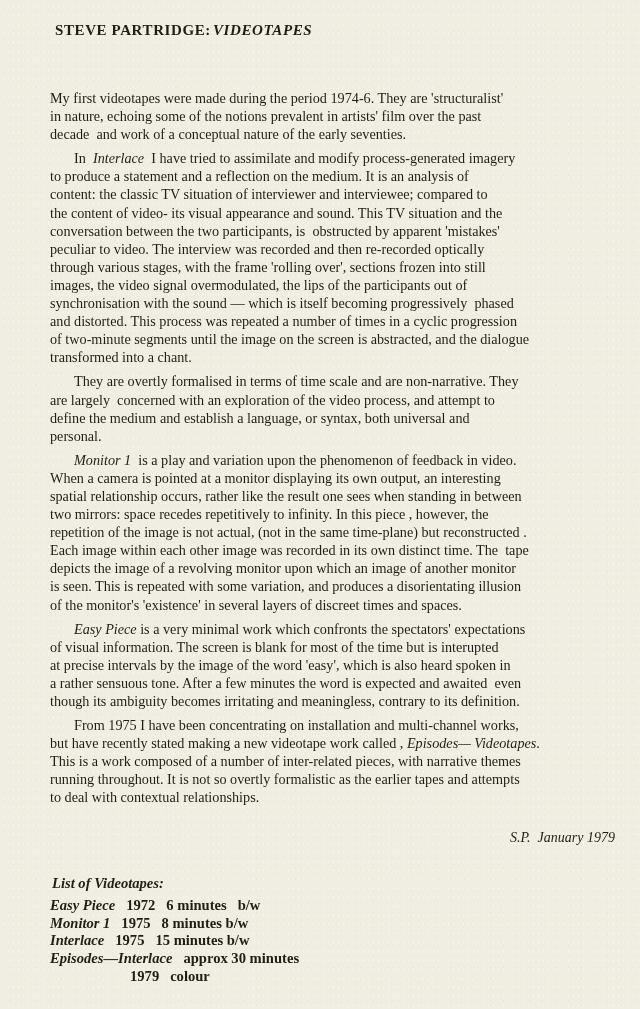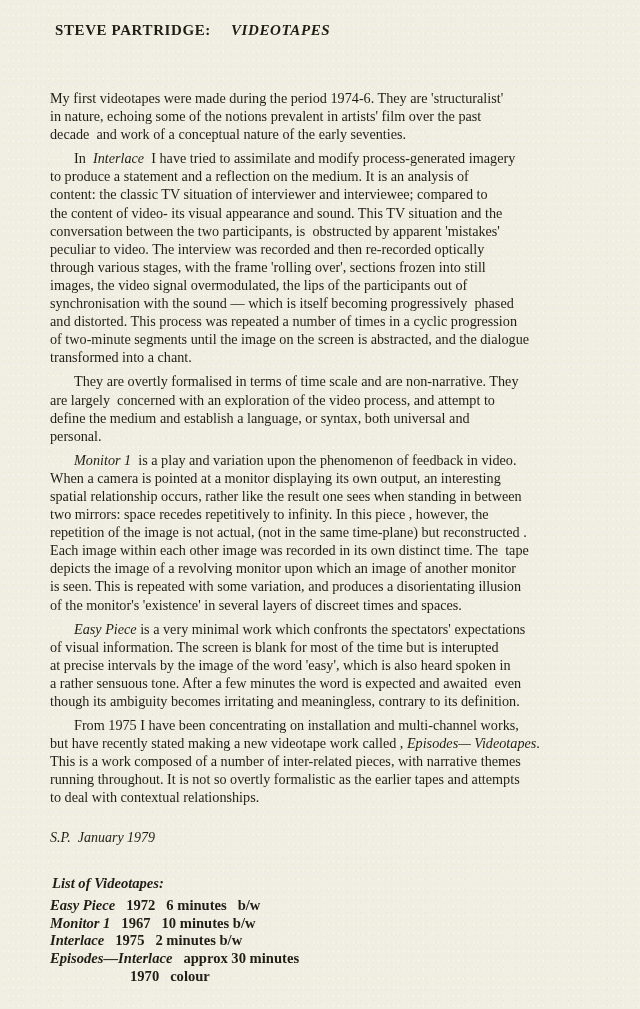--- a/index.html
+++ b/index.html
@@ -28,37 +28,38 @@
     height: 1009px;
     padding: 22px 30px 0 50px;
   }
   .doc-title {
     margin: 0 0 50px 5px;
     font-size: 15px;
     font-weight: bold;
     letter-spacing: 0.6px;
     white-space: pre-wrap;
   }
-  .doc-title .work { font-style: italic; margin-left: 20px; }
+  .doc-title .work { font-style: italic; margin-left: 2px; }
   .content {
     width: 565px;
     font-size: 14.2px;
     line-height: 18.1px;
   }
   .para {
     margin: 3px 0 6px 0;
     white-space: pre-wrap;
   }
   .para.indent { text-indent: 24px; }
   .it { font-style: italic; }
   .signature {
     margin: 22px 0 0 0;
     font-style: italic;
     font-size: 14px;
     white-space: pre-wrap;
+    text-align: right;
   }
   .tape-list {
     margin-top: 28px;
     font-size: 14.6px;
     line-height: 17.6px;
     font-weight: bold;
   }
   .tape-list-header {
     font-style: italic;
     margin: 0 0 5px 2px;
@@ -118,20 +119,20 @@
 but have recently stated making a new videotape work called , </span><span class="it">Episodes— Videotapes</span><span>.
 This is a work composed of a number of inter-related pieces, with narrative themes
 running throughout. It is not so overtly formalistic as the earlier tapes and attempts
 to deal with contextual relationships.</span></p>
 
     <p class="signature">S.P.  January 1979</p>
 
     <div class="tape-list">
       <p class="tape-list-header">List of Videotapes:</p>
       <div class="tape-row"><span class="title">Easy Piece</span><span>   1972   6 minutes   b/w</span></div>
-      <div class="tape-row"><span class="title">Monitor 1</span><span>   1967   10 minutes b/w</span></div>
-      <div class="tape-row"><span class="title">Interlace</span><span>   1975   2 minutes b/w</span></div>
+      <div class="tape-row"><span class="title">Monitor 1</span><span>   1975   8 minutes b/w</span></div>
+      <div class="tape-row"><span class="title">Interlace</span><span>   1975   15 minutes b/w</span></div>
       <div class="tape-row"><span class="title">Episodes—Interlace</span><span>   approx 30 minutes</span></div>
-      <div class="tape-row continuation">1970   colour</div>
+      <div class="tape-row continuation">1979   colour</div>
     </div>
   </div>
 
 </div>
 
 </body></html>

